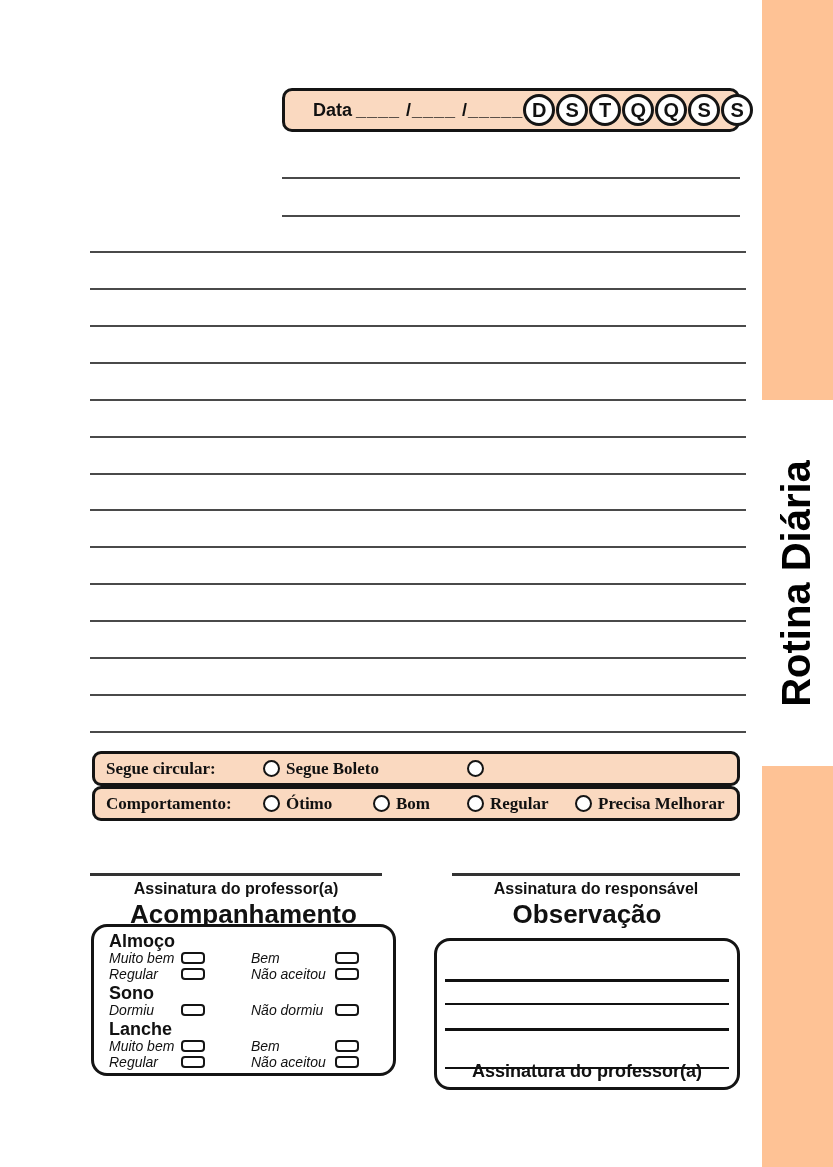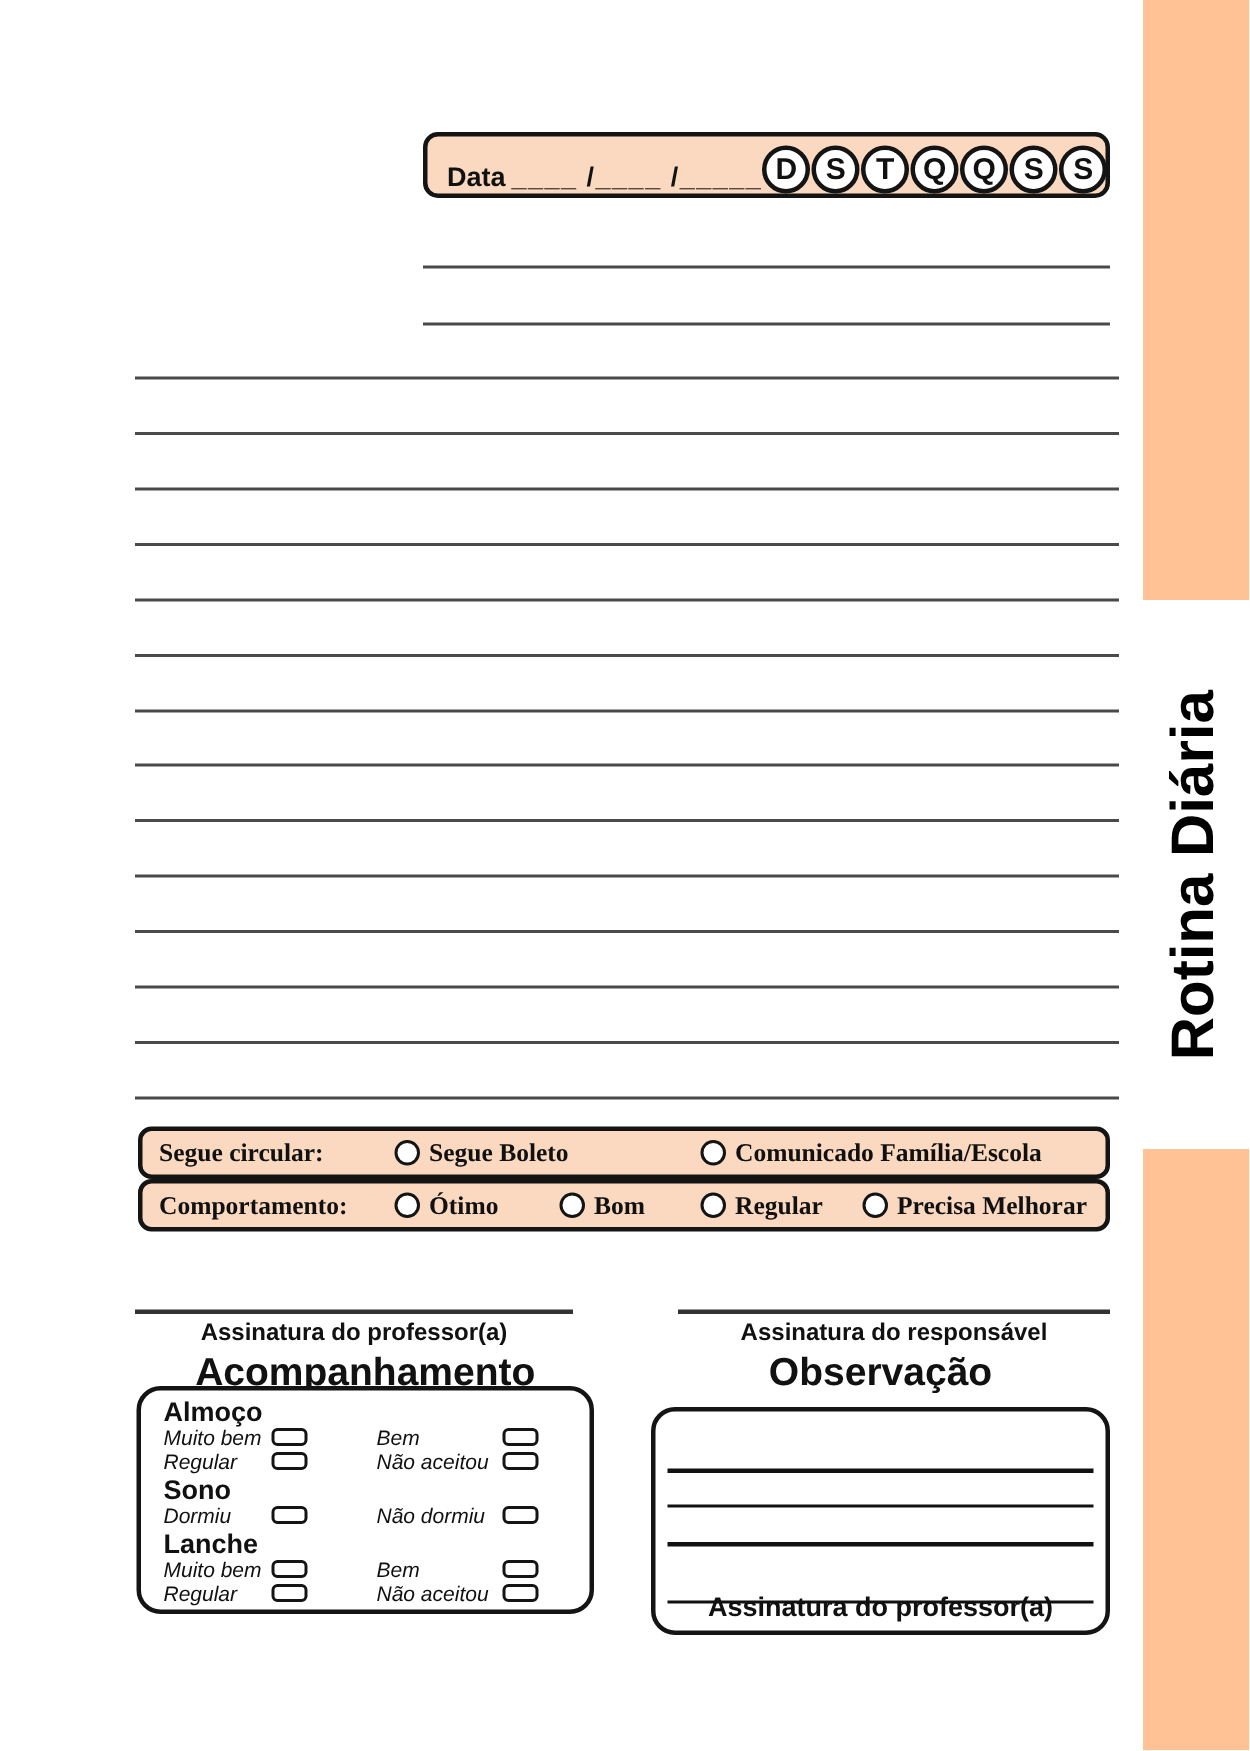--- a/index.html
+++ b/index.html
@@ -16,21 +16,21 @@
   
   .strip{position:absolute;left:762px;width:71px;background:var(--strip-orange);}
   .strip.top{top:0;height:400px;}
   .strip.bottom{top:766px;height:401px;}
   .tab-gap{position:absolute;left:760px;top:400px;width:73px;height:366px;
     display:flex;align-items:center;justify-content:center;}
   .tab-text{transform:rotate(-90deg);white-space:nowrap;font-weight:bold;font-size:40px;color:#000;}
   
   .date-box{position:absolute;left:282px;top:88px;width:458px;height:44px;box-sizing:border-box;
     background:var(--peach-fill);border:3px solid var(--border-black);border-radius:10px;
-    display:flex;align-items:flex-end;}
+    display:flex;align-items:center;padding-left:15px;}
   .date-text{margin-left:13px;font-weight:bold;font-size:18px;white-space:nowrap;}
   .date-blanks{font-weight:bold;font-size:18px;margin-left:4px;white-space:nowrap;letter-spacing:1px;}
   .day-circles{margin-left:auto;margin-right:7px;display:flex;gap:1px;}
   .day-circle{width:26px;height:26px;border-radius:50%;background:#fff;border:3px solid var(--border-black);
     display:flex;align-items:center;justify-content:center;font-weight:bold;font-size:20px;line-height:1;}
   
   .lines-layer{position:absolute;inset:0;pointer-events:none;}
   .wline{position:absolute;height:2px;background:var(--line-gray);}
   .wline.short{left:282px;width:458px;}
   .wline.long{left:90px;width:656px;}
@@ -116,21 +116,20 @@
     </div>
 
   <div class="opt-box row1">
     <span class="opt-box-label">Segue circular:</span>
   <div class="opt-item" style="left: 168px;">
         <div class="radio"></div>
         <div class="opt-text">Segue Boleto</div>
       </div>
       <div class="opt-item" style="left: 372px;">
         <div class="radio"></div>
-        <div class="opt-text">Comunicado Família/Escola</div>
       </div>
     </div>
   <div class="opt-box row2">
     <span class="opt-box-label">Comportamento:</span>
   <div class="opt-item" style="left: 168px;">
         <div class="radio"></div>
         <div class="opt-text">Ótimo</div>
       </div>
       <div class="opt-item" style="left: 278px; text-align: right;">
         <div class="radio"></div>

